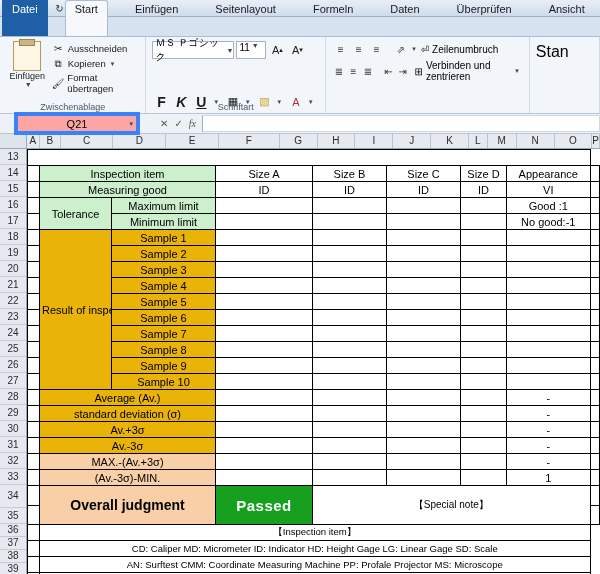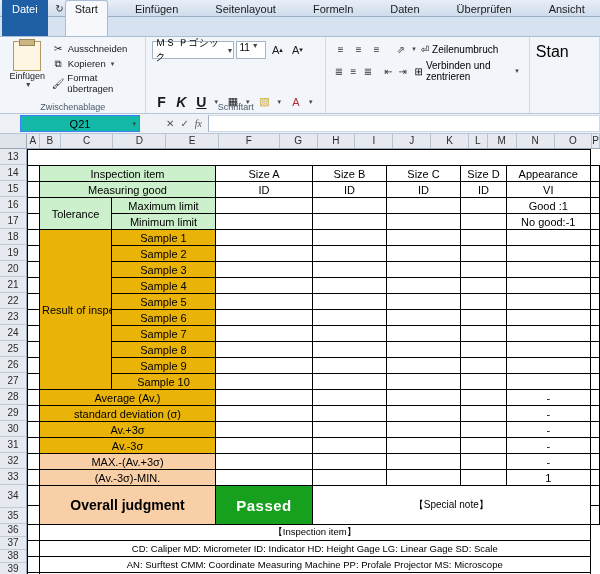--- a/index.html
+++ b/index.html
@@ -48,21 +48,21 @@
   .fbtn{width:18px;height:17px;display:flex;align-items:center;justify-content:center;
     font-size:11px;color:#1a1a1a;}
   .fbtn.big{font-weight:bold;}
   .align-grid{display:flex;flex-direction:column;gap:3px;margin-top:2px;}
   .align-row{display:flex;align-items:center;gap:1px;}
   .abtn{width:17px;height:16px;display:flex;align-items:center;justify-content:center;font-size:10px;color:#333;}
   .wrap{display:flex;align-items:center;gap:3px;font-size:10px;padding:0 4px;}
   .numgrp{width:60px;}
   
   .fbar{height:19px;background:#eef2f7;border-bottom:1px solid #b7c6d8;display:flex;align-items:center;}
-  .namebox{width:118px;height:15px;margin:0 20px;background:#14b8a6;border:1px solid #3b82f6;
+  .namebox{width:118px;height:15px;margin:0 14px;background:#fca5a5;border:4px solid #3b82f6;
     display:flex;align-items:center;justify-content:center;font-size:11px;position:relative;}
   .namebox .caret{position:absolute;right:3px;}
   .fbtns{display:flex;gap:6px;padding:0 6px;color:#555;font-size:10px;}
   .fx{font-style:italic;font-family:"Liberation Serif",serif;}
   .finput{flex:1;height:15px;background:#fff;border:1px solid #cfd8e3;border-left:1px solid #9fb0c4;}
   
   .colhdr{display:flex;height:14px;background:#e6eaf0;border-bottom:1px solid #9aa7b6;font-size:10px;}
   .corner{width:26px;border-right:1px solid #9aa7b6;background:#dfe4eb;}
   .ch{border-right:1px solid #b9c3cf;text-align:center;line-height:14px;color:#2a2a2a;}
   

